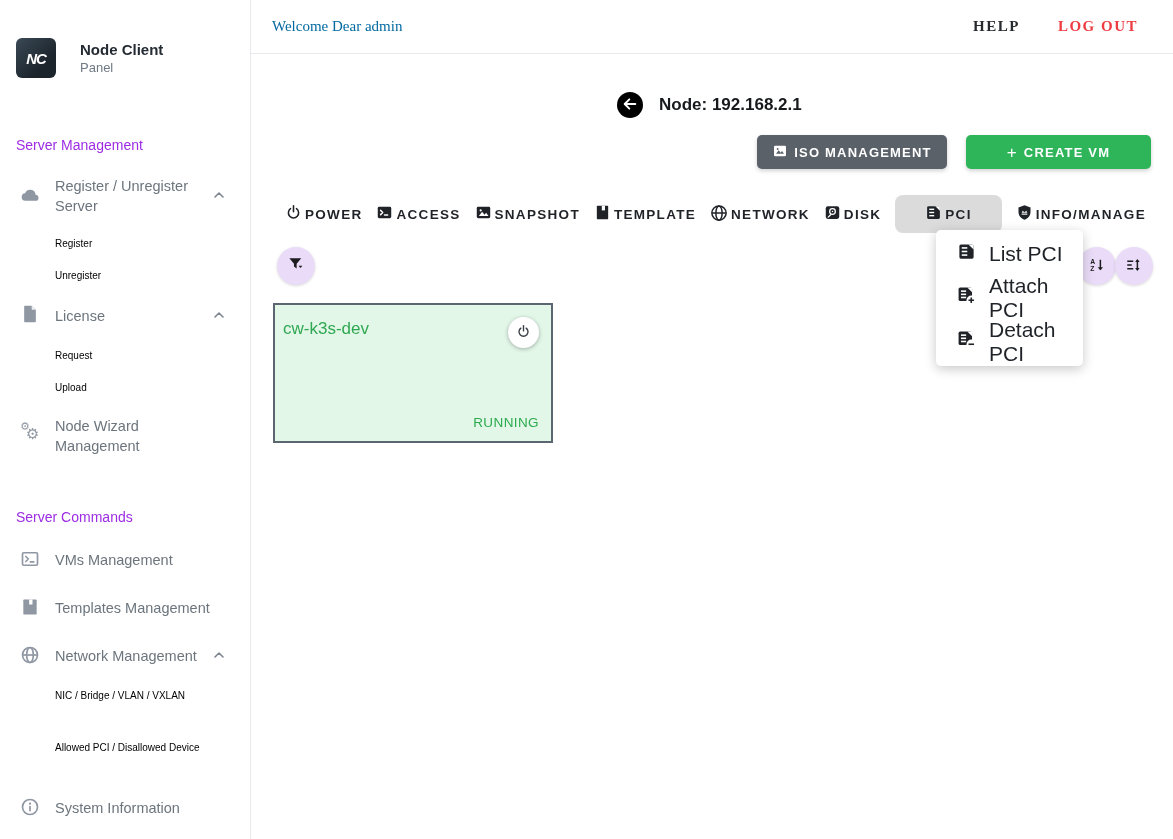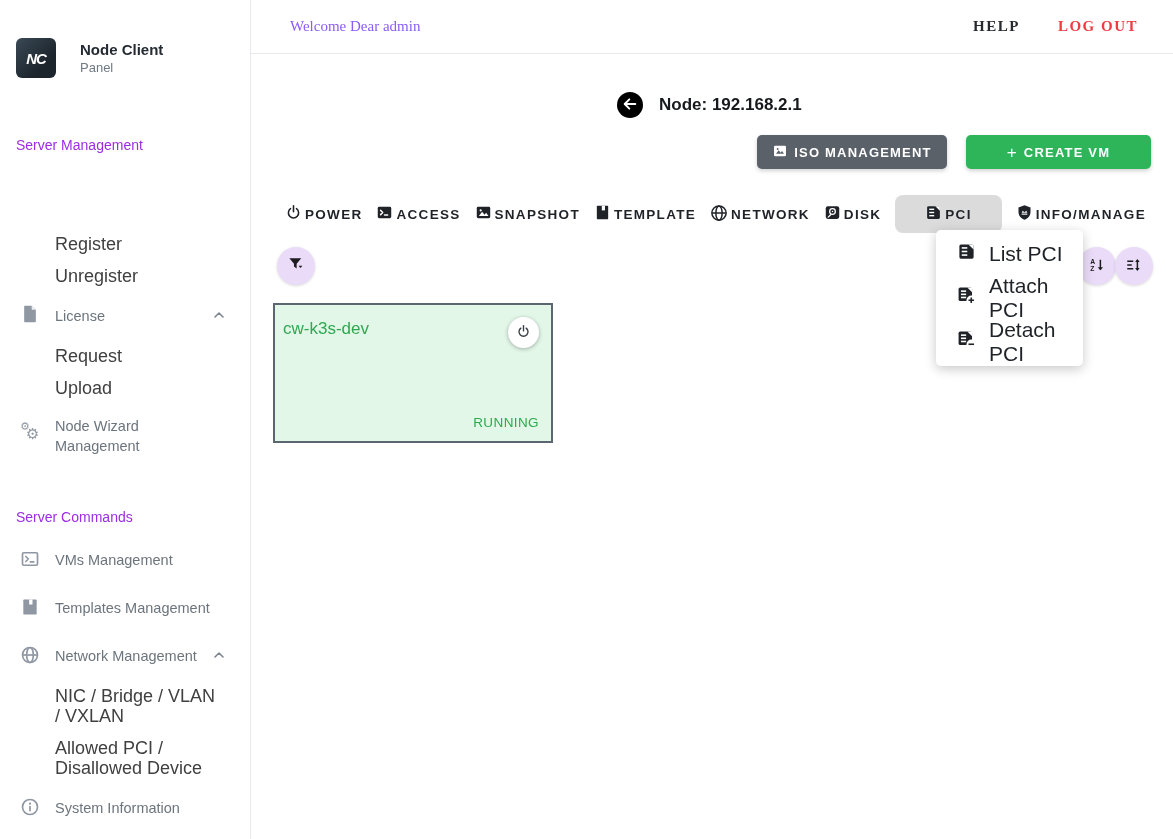--- a/index.html
+++ b/index.html
@@ -13,28 +13,28 @@
   .brand-logo { width:40px; height:40px; border-radius:6px; background:linear-gradient(135deg,#3a4a56 0%,#1c242c 70%); display:flex; align-items:center; justify-content:center; }
   .brand-logo span { color:#fff; font-weight:700; font-size:15px; letter-spacing:-1px; font-style:italic; }
   .brand-name { font-size:15px; font-weight:700; color:#252b33; }
   .brand-sub { font-size:13px; color:#707a85; margin-top:2px; }
 
   .sec-title { position:absolute; left:16px; font-size:14px; color:#9d2ce2; font-weight:500; }
   .nav-item { position:absolute; left:0; width:251px; cursor:pointer; }
   .nav-ico { position:absolute; left:20px; top:0; width:20px; height:20px; color:#8f97a3; }
   .nav-label { position:absolute; left:55px; top:0; width:152px; font-size:14.5px; line-height:20px; color:#6c757d; }
   .nav-chev { position:absolute; left:211px; top:2px; width:16px; height:16px; color:#7d8590; }
-  .nav-sub { position:absolute; left:55px; width:165px; font-size:18px; line-height:20px; color:#404040; cursor:pointer; }
+  .nav-sub { position:absolute; left:55px; width:165px; font-size:10px; line-height:20px; color:#000000; cursor:pointer; }
   .gear-wrap { position:relative; width:22px; height:22px; color:#8f97a3; font-family:"DejaVu Sans",sans-serif; }
   .gear1 { position:absolute; left:0; top:-4px; font-size:11px; }
   .gear2 { position:absolute; left:6px; top:1px; font-size:15px; }
 
   
   .topbar { position:absolute; left:251px; top:0; width:922px; height:54px; background:#fff; border-bottom:1px solid #e8eaed; display:flex; align-items:center; }
-  .welcome { margin-left:39px; font-family:"Liberation Serif",serif; font-size:15px; color:#8b5cf6; }
+  .welcome { margin-left:21px; font-family:"Liberation Serif",serif; font-size:15px; color:#0369a1; }
   .topbar-right { margin-left:auto; margin-right:35px; display:flex; gap:38px; align-items:center; }
   .top-link { font-family:"Liberation Serif",serif; font-size:15px; font-weight:600; letter-spacing:1.5px; color:#26292d; cursor:pointer; text-transform:uppercase; }
   .top-link.logout { color:#ee3c43; }
 
   
   .main { position:absolute; left:251px; top:54px; width:922px; height:785px; background:#fff; }
 
   .back-btn { position:absolute; left:366px; top:38px; width:26px; height:26px; border-radius:50%; background:#000; border:none; display:flex; align-items:center; justify-content:center; cursor:pointer; }
   .host-title { position:absolute; left:408px; top:41px; font-size:17px; font-weight:700; color:#17191c; }
 
@@ -73,20 +73,33 @@
         <span>NC</span>
       </div>
       <div>
         <div class="brand-name">Node Client</div>
         <div class="brand-sub">Panel</div>
       </div>
     </div>
 
     <div class="sec-title" style="top:137px">Server Management</div>
 
+    <div class="nav-item" style="top:176px; height:48px">
+      <span class="nav-ico" style="top:9px">
+        <svg width="20" height="20" viewBox="0 0 24 24">
+            <path fill="currentColor" d="M6.5 19a4.5 4.5 0 0 1-.4-8.98A6.5 6.5 0 0 1 18.7 11.6 3.7 3.7 0 0 1 18.3 19z"></path>
+          </svg>
+      </span>
+      <span class="nav-label">Register / Unregister Server</span>
+      <span class="nav-chev" style="top:11px">
+        <svg width="16" height="16" viewBox="0 0 24 24">
+            <polyline points="6 15 12 9 18 15" fill="none" stroke="currentColor" stroke-width="2.4" stroke-linecap="round" stroke-linejoin="round"></polyline>
+          </svg>
+      </span>
+    </div>
     <div class="nav-sub" style="top:234px">Register</div>
     <div class="nav-sub" style="top:266px">Unregister</div>
 
     <div class="nav-item" style="top:306px; height:24px">
       <span class="nav-ico" style="top:-2px">
         <svg width="20" height="20" viewBox="0 0 24 24">
             <path fill="currentColor" d="M6 2h8l5 5v14a1 1 0 0 1-1 1H6a1 1 0 0 1-1-1V3a1 1 0 0 1 1-1z"></path>
             <path fill="#fff" opacity=".85" d="M14 2v5h5z"></path>
           </svg>
       </span>

